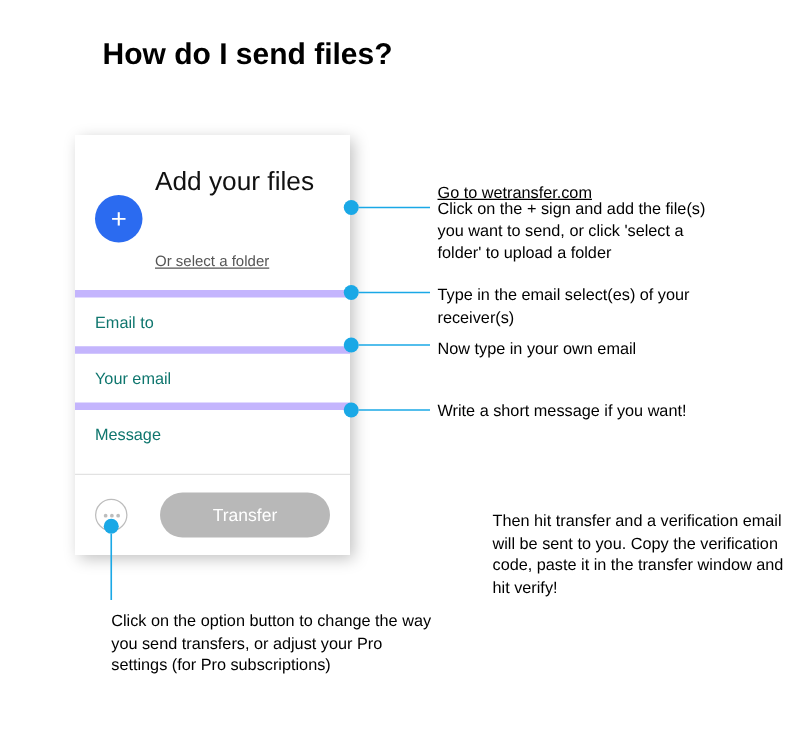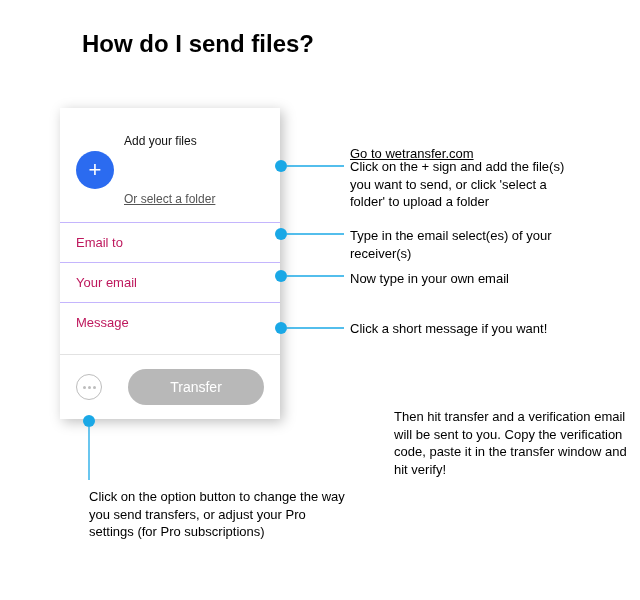--- a/index.html
+++ b/index.html
@@ -34,27 +34,27 @@
     gap: 10px;
   }
   .plus-btn {
     width: 38px; height: 38px;
     border-radius: 50%;
     background: #2b6bf0;
     display: flex; align-items: center; justify-content: center;
     color: #fff; font-size: 22px; line-height: 1;
     flex-shrink: 0;
   }
-  .add-text { font-size: 12px; color: #111; }
+  .add-text { font-size: 21px; color: #111; }
   .select-folder { font-size: 12px; color: #555; text-decoration: underline; margin-top: 44px; }
   .field {
-    border-top: 1px solid #c4b5fd;
+    border-top: 6px solid #c4b5fd;
     padding: 12px 16px;
     font-size: 13px;
-    color: #be185d;
+    color: #0f766e;
   }
   .panel-bottom {
     border-top: 1px solid #e2e2e2;
     padding: 14px 16px;
     display: flex;
     align-items: center;
     gap: 26px;
   }
   .options-btn {
     width: 26px; height: 26px;
@@ -135,15 +135,15 @@
   <line x1="287" y1="234" x2="344" y2="234"></line>
   <line x1="287" y1="276" x2="344" y2="276"></line>
   <line x1="287" y1="328" x2="344" y2="328"></line>
   <line x1="89" y1="427" x2="89" y2="480"></line>
 </svg>
 
 <div class="ann link" style="left:350px; top:114px;">Go to wetransfer.com</div>
 <div class="ann" style="left:350px; top:158px; width:220px;">Click on the + sign and add the file(s) you want to send, or click 'select a folder' to upload a folder</div>
 <div class="ann" style="left:350px; top:227px; width:220px;">Type in the email select(es) of your receiver(s)</div>
 <div class="ann" style="left:350px; top:270px; width:220px;">Now type in your own email</div>
-<div class="ann" style="left:350px; top:320px; width:220px;">Click a short message if you want!</div>
+<div class="ann" style="left:350px; top:320px; width:220px;">Write a short message if you want!</div>
 <div class="ann" style="left:350px; top:408px; width:250px;margin-left:44px;">Then hit transfer and a verification email will be sent to you. Copy the verification code, paste it in the transfer window and hit verify!</div>
 <div class="ann" style="left:89px; top:488px; width:260px;">Click on the option button to change the way you send transfers, or adjust your Pro settings (for Pro subscriptions)</div>
 
 </body></html>

